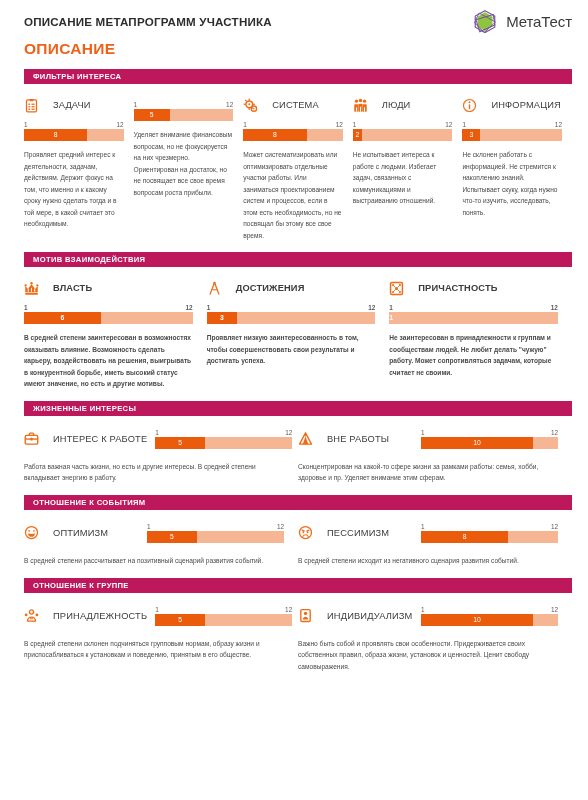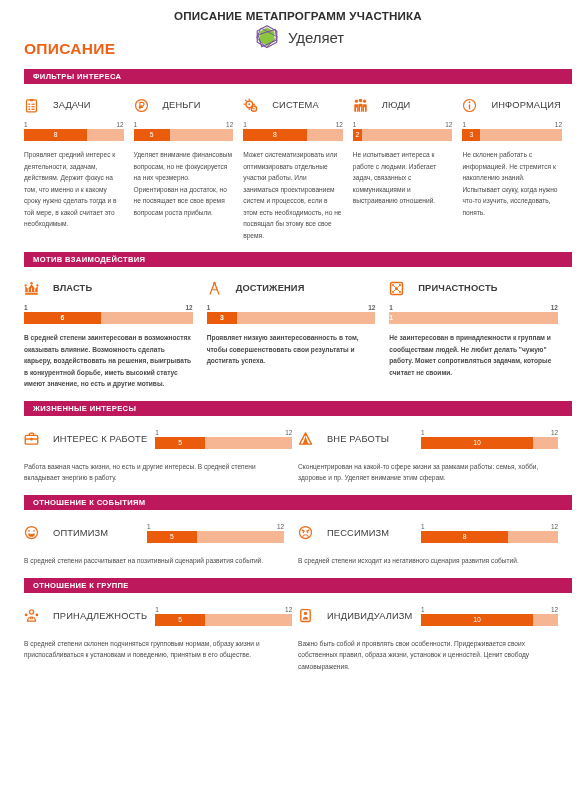--- a/index.html
+++ b/index.html
@@ -13,21 +13,20 @@
   }
   .page { position: relative; width: 588px; height: 800px; padding: 0; }
 
   
   .header {
     display: flex;
     align-items: center;
     justify-content: space-between;
     padding: 9px 16px 0 24px;
     height: 34px;
-    flex-direction: column;
   }
   .doc-title {
     font-size: 11.6px;
     font-weight: bold;
     letter-spacing: 0.2px;
     color: #2e2e2e;
     text-transform: uppercase;
   }
   .brand { display: flex; align-items: center; gap: 6px; }
   .brand-mark { width: 30px; height: 30px; display: block; }
@@ -134,21 +133,21 @@
 
   <div class="header">
     <div class="doc-title">ОПИСАНИЕ МЕТАПРОГРАММ УЧАСТНИКА</div>
     <div class="brand">
       <svg class="brand-mark" viewBox="0 0 40 40">
         <polygon points="20,7 30,13 30,26 20,32 10,26 10,13" fill="#8cc63f"></polygon>
         <polygon points="20,5 33,12 33,27 20,34 7,27 7,12" fill="none" stroke="#7b52a1" stroke-width="1.6"></polygon>
         <polygon points="8,17 31,10 33,24 13,33" fill="none" stroke="#7b52a1" stroke-width="1.4"></polygon>
         <polygon points="12,8 34,20 19,34 6,21" fill="none" stroke="#7b52a1" stroke-width="1.2"></polygon>
       </svg>
-      <div class="brand-name">Уделяет</div>
+      <div class="brand-name">МетаТест</div>
     </div>
   </div>
 
   <div class="page-heading">ОПИСАНИЕ</div>
 
   <div id="sections-root">
       <div class="section">
         <div class="section-bar">ФИЛЬТРЫ ИНТЕРЕСА</div>
         <div class="metrics cols5">
           <div class="metric">
@@ -171,27 +170,20 @@
                 <span>12</span>
               </div>
               <div class="scale-track">
                 <div class="scale-fill" style="width:63.64%"></div>
                 <div class="scale-value" style="width:63.64%">8</div>
               </div>
             </div>
             <div class="metric-desc">Проявляет средний интерес к деятельности, задачам, действиям. Держит фокус на том, что именно и к какому сроку нужно сделать тогда и в той мере, в какой считает это необходимым.</div>
           </div>
           <div class="metric">
-            <div class="metric-head">
-              <svg class="metric-icon" viewBox="0 0 24 24">
-                <circle cx="12" cy="12" r="9.5" fill="none" stroke="#ef6c17" stroke-width="2"></circle>
-                <path d="M9.5 17V7h3.5a3 3 0 0 1 0 6H8.5M8.5 15h5" fill="none" stroke="#ef6c17" stroke-width="1.8" stroke-linecap="round"></path>
-              </svg>
-              <div class="metric-title">ДЕНЬГИ</div>
-            </div>
             <div class="scale">
               <div class="scale-ends">
                 <span>1</span>
                 <span>12</span>
               </div>
               <div class="scale-track">
                 <div class="scale-fill" style="width:36.36%"></div>
                 <div class="scale-value" style="width:36.36%">5</div>
               </div>
             </div>

